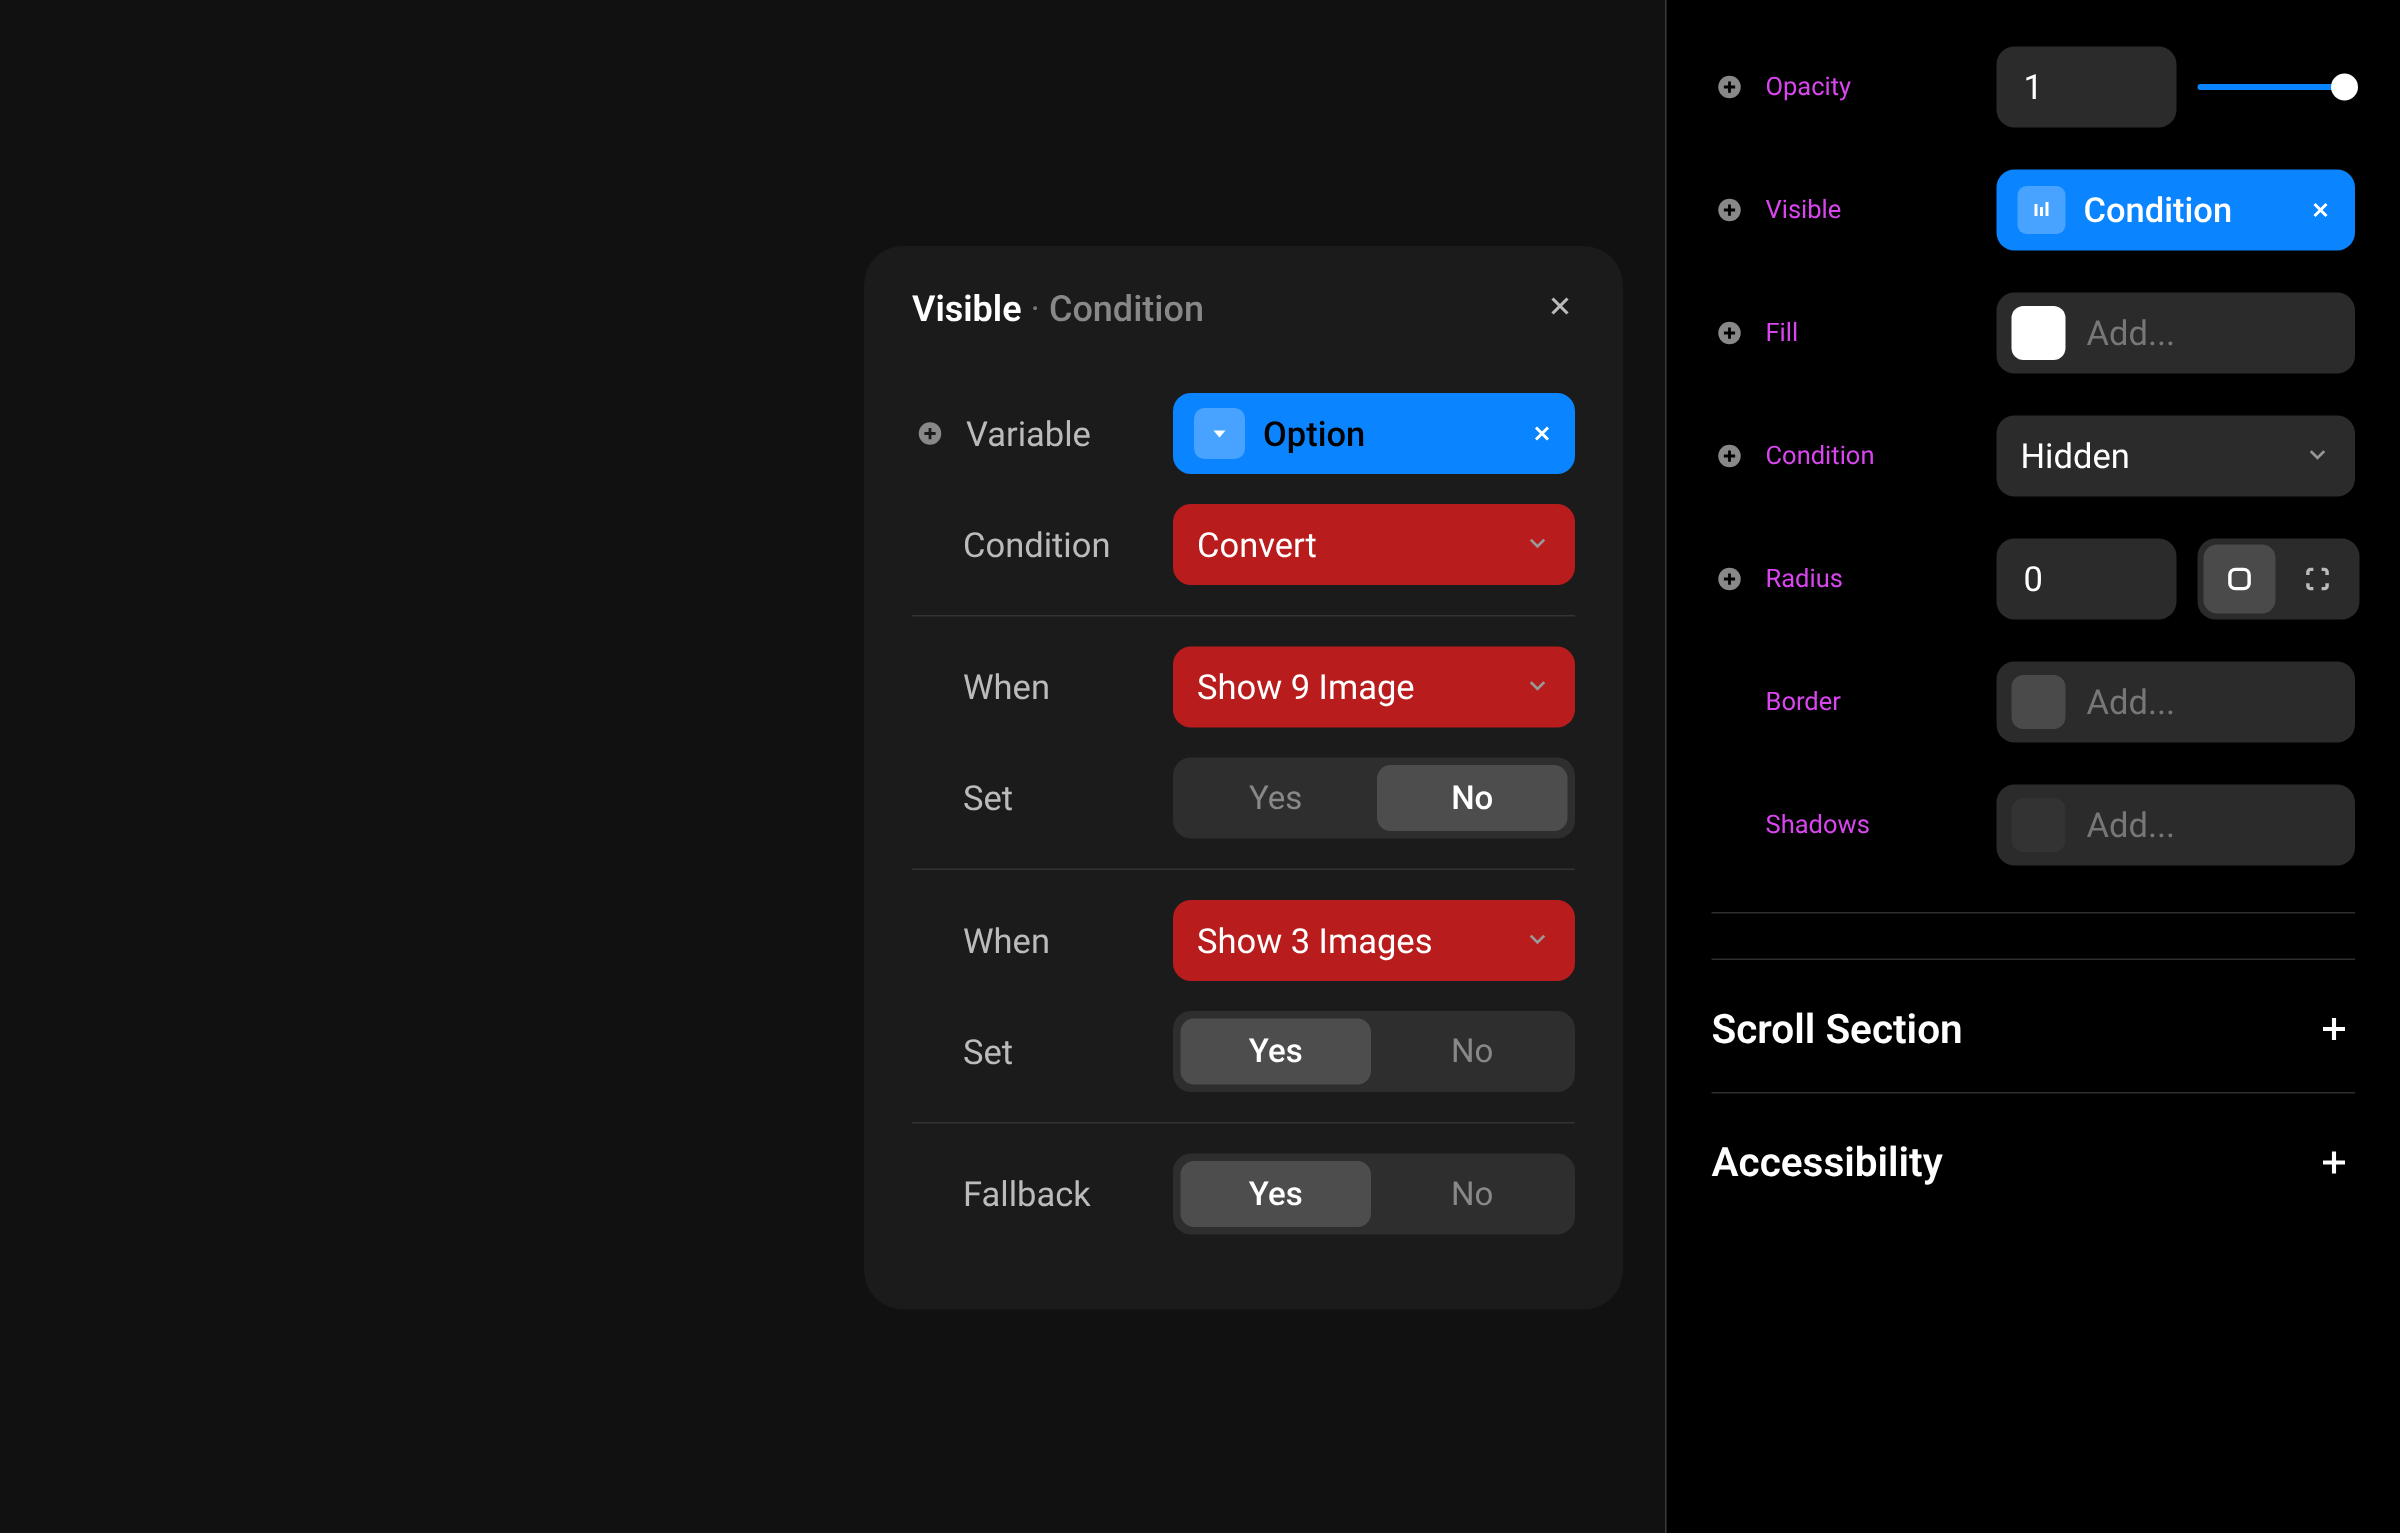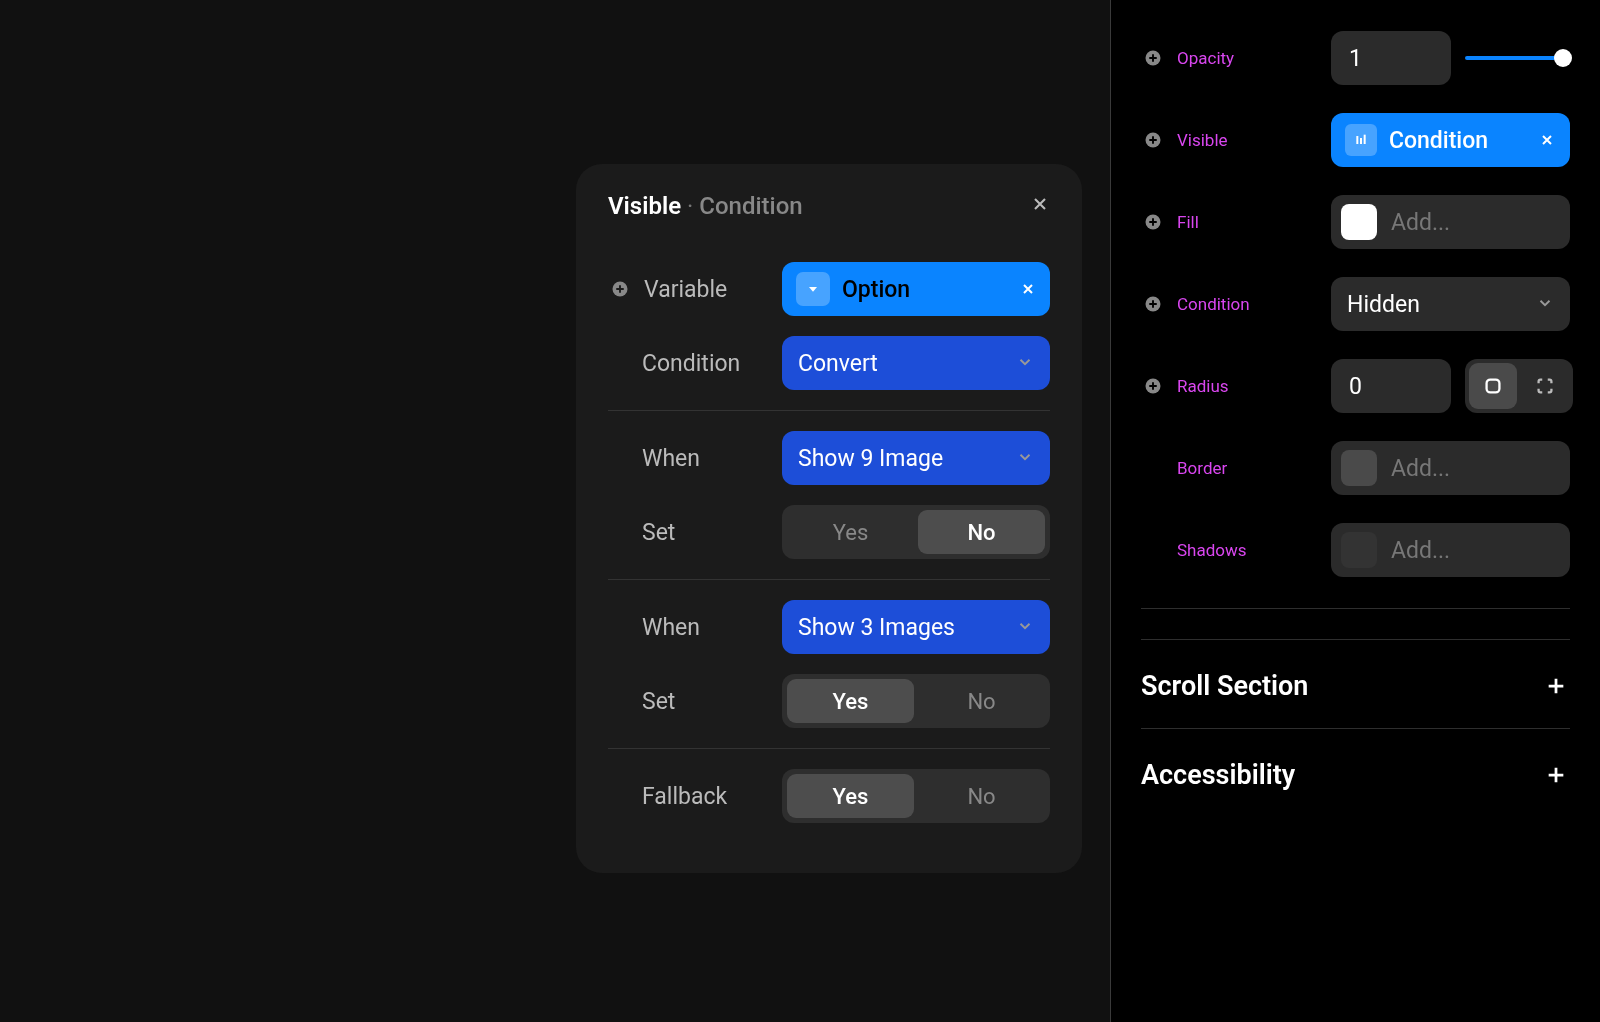--- a/index.html
+++ b/index.html
@@ -183,21 +183,21 @@
   .m-chip {
     background:#0a84ff;border-radius:12px;height:54px;width:100%;
     display:flex;align-items:center;padding:0 14px;gap:12px;color:#000000;font-size:23px;font-weight:500;
   }
   .m-chip .ico{width:34px;height:34px;background:rgba(255,255,255,0.25);border-radius:7px;display:flex;align-items:center;justify-content:center;}
   .m-chip .ico svg{width:16px;height:16px;fill:#fff;}
   .m-chip .x{margin-left:auto;cursor:pointer;}
   .m-chip .x svg{width:16px;height:16px;}
 
   .m-select{
-    background:#1d4ed8;border-radius:12px;height:54px;width:100%;
+    background:#b91c1c;border-radius:12px;height:54px;width:100%;
     display:flex;align-items:center;padding:0 16px;font-size:23px;color:#fff;cursor:pointer;
   }
   .m-select .chev{margin-left:auto;color:#999;}
   .m-select .chev svg{width:18px;height:18px;}
 
   .m-toggle{
     background:#2e2e2e;border-radius:12px;height:54px;width:100%;
     display:flex;padding:5px;gap:4px;
   }
   .m-toggle .opt{

